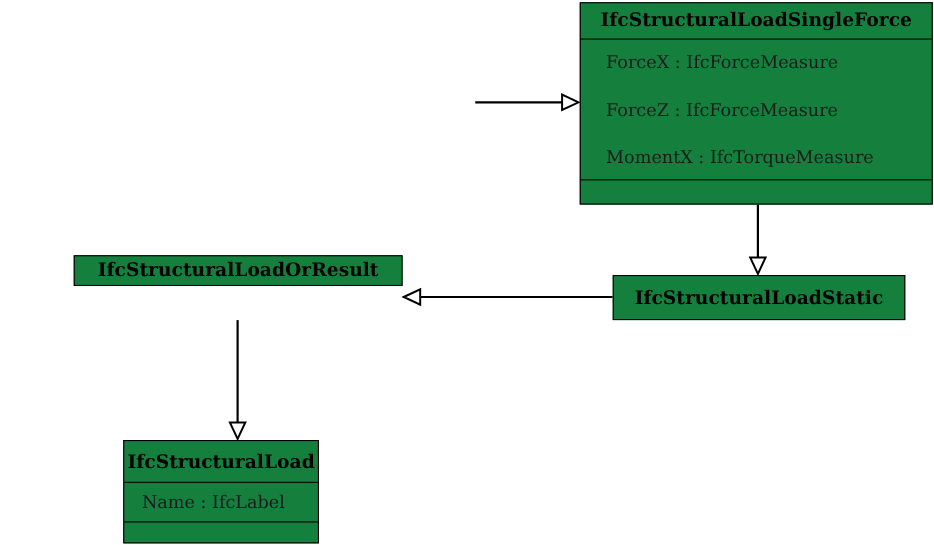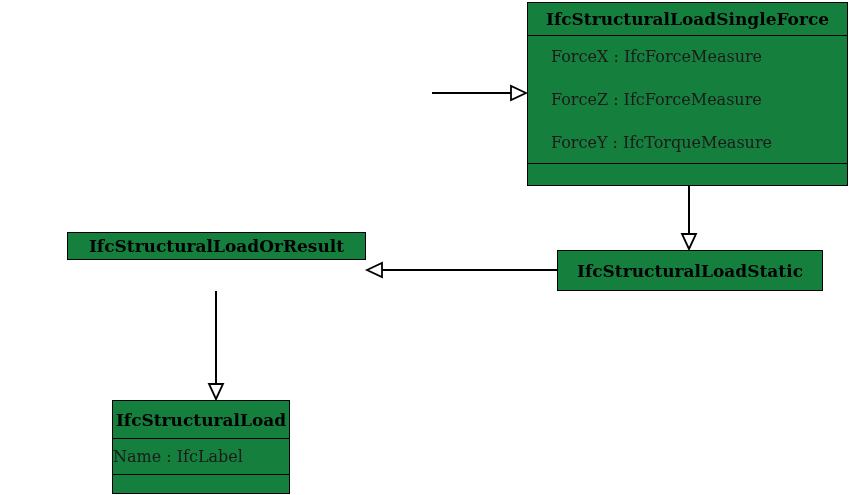--- a/index.html
+++ b/index.html
@@ -63,21 +63,21 @@
   #box-singleforce  .uml-empty { height: 22px; }
 
   #box-orresult     { left: 67px;  top: 232px; width: 299px; height: 28px; }
   #box-orresult     .uml-title { height: 100%; }
 
   #box-static       { left: 557px; top: 250px; width: 266px; height: 41px; }
   #box-static       .uml-title { height: 100%; }
 
   #box-load         { left: 112px; top: 400px; width: 178px; height: 94px; }
   #box-load         .uml-title { height: 37px; }
-  #box-load         .uml-attrs { flex: 1; }
+  #box-load         .uml-attrs { flex: 1; padding-left: 16px; }
   #box-load         .uml-empty { height: 19px; }
 
   .arrow-layer {
     position: absolute;
     left: 0; top: 0;
     width: 849px;
     height: 495px;
     pointer-events: none;
   }
 </style>
@@ -108,21 +108,21 @@
       <polygon points="216,399 209,384 223,384" fill="#ffffff" stroke="#000" stroke-width="1.8"></polygon>
     </g>
   </svg>
 
 
   <div class="uml-class" id="box-singleforce">
     <div class="uml-title">IfcStructuralLoadSingleForce</div>
     <div class="uml-attrs">
       <div class="uml-attr-line">ForceX : IfcForceMeasure</div>
       <div class="uml-attr-line">ForceZ : IfcForceMeasure</div>
-      <div class="uml-attr-line">ForceY : IfcTorqueMeasure</div>
+      <div class="uml-attr-line">MomentX : IfcTorqueMeasure</div>
     </div>
     <div class="uml-empty"></div>
   </div>
 
   <div class="uml-class" id="box-orresult">
     <div class="uml-title">IfcStructuralLoadOrResult</div>
   </div>
 
   <div class="uml-class" id="box-static">
     <div class="uml-title">IfcStructuralLoadStatic</div>

